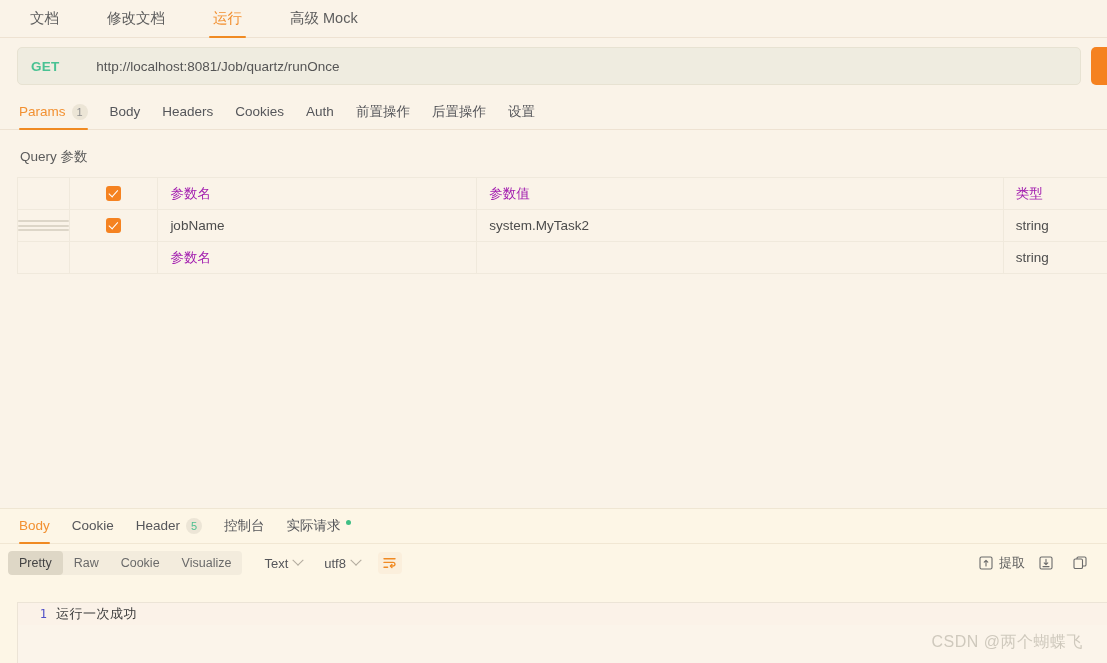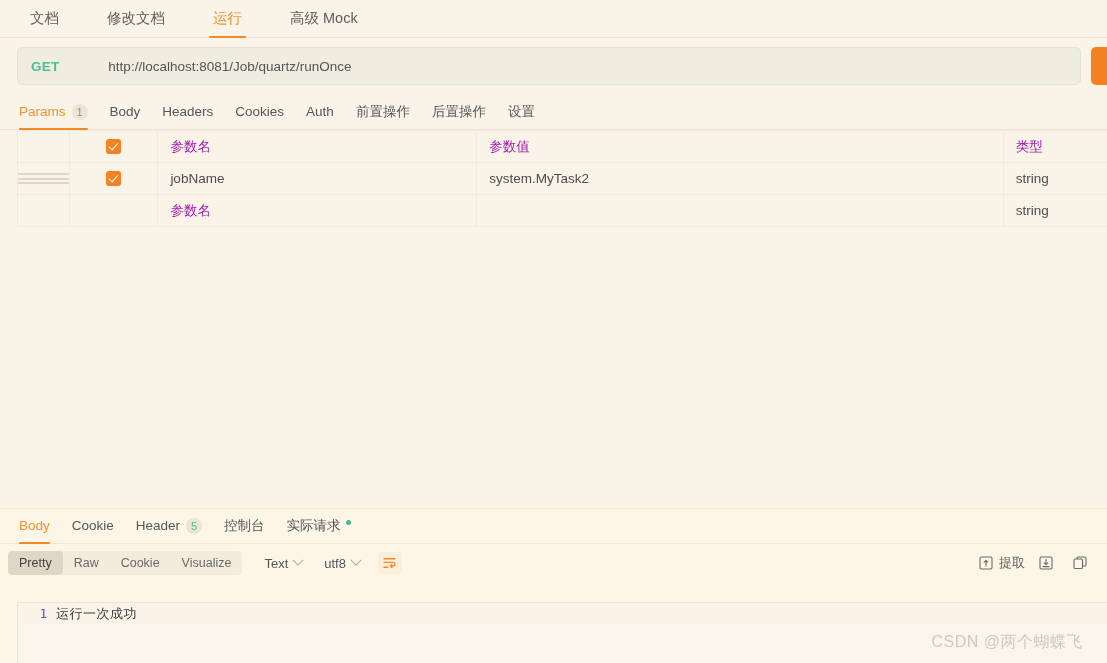--- a/index.html
+++ b/index.html
@@ -60,34 +60,34 @@
   .url-box {
     flex: 1;
     height: 38px;
     background: #efece0;
     border: 1px solid #e7e2d2;
     border-radius: 5px;
     display: flex;
     align-items: center;
     box-sizing: border-box;
     margin-right: 10px;
+    gap: 28px;
   }
   .url-method {
     font-weight: bold;
     color: #49c293;
     font-size: 13.5px;
     padding: 0 9px 0 13px;
     letter-spacing: .2px;
   }
   .url-text {
     color: #555;
     font-size: 13.5px;
     white-space: nowrap;
     overflow: hidden;
-    margin-left: 40px;
   }
   .send-btn {
     width: 26px;
     height: 38px;
     background: #f58220;
     border-radius: 5px 0 0 5px;
     flex: none;
     color: #fff;
     font-size: 13px;
     overflow: hidden;
@@ -390,20 +390,21 @@
     </div>
   <div class="req-tab">
       <span>后置操作</span>
     </div>
   <div class="req-tab">
       <span>设置</span>
     </div>
 </div>
 
 <div class="params-wrap">
+  <div class="section-title">Query 参数</div>
   <table class="ptable">
     <colgroup>
       <col class="col-drag">
         <col class="col-chk">
         <col class="col-name">
         <col class="col-val">
         <col class="col-type">
     </colgroup>
     <tbody>
       <tr>

